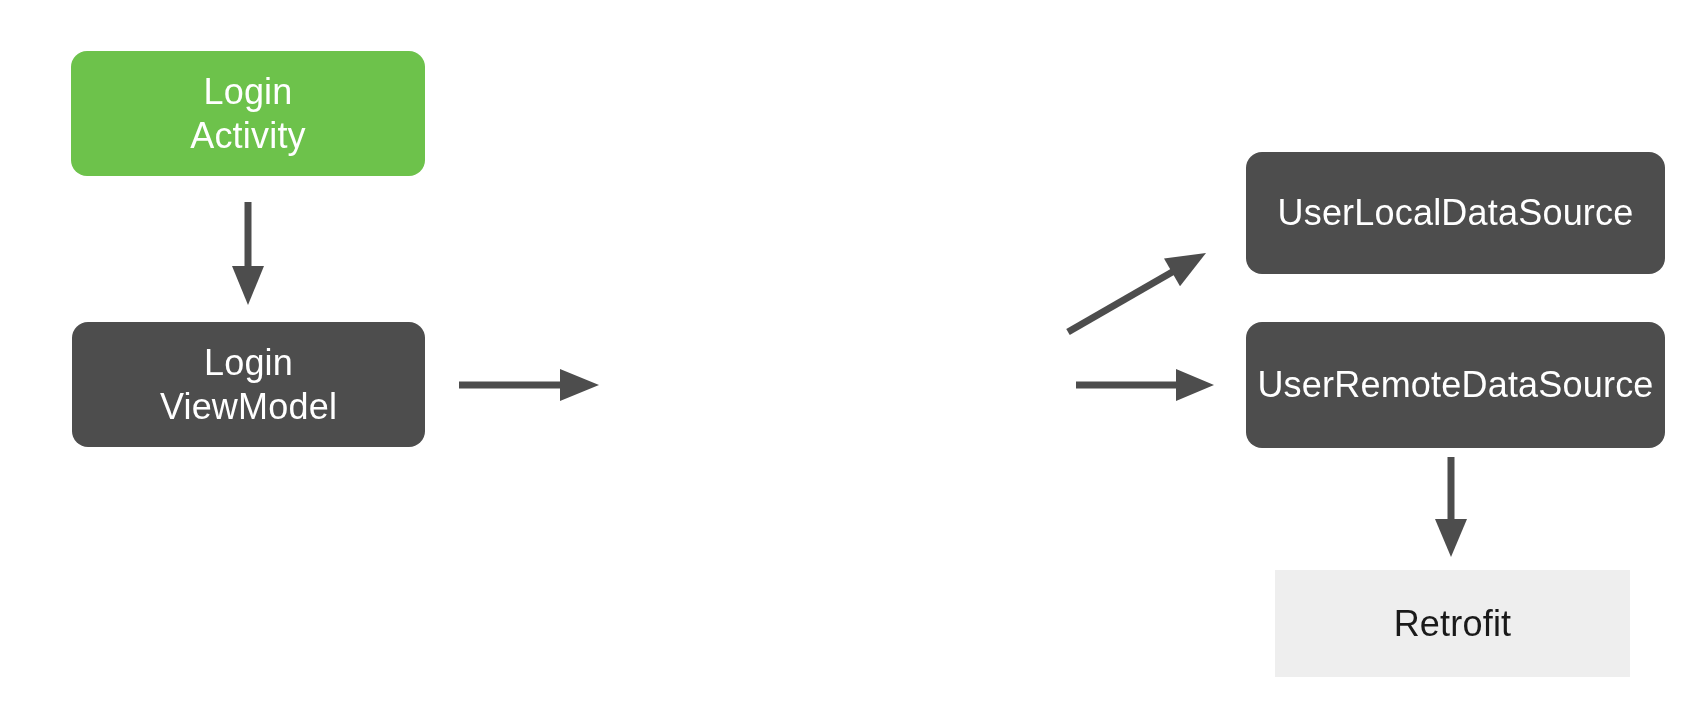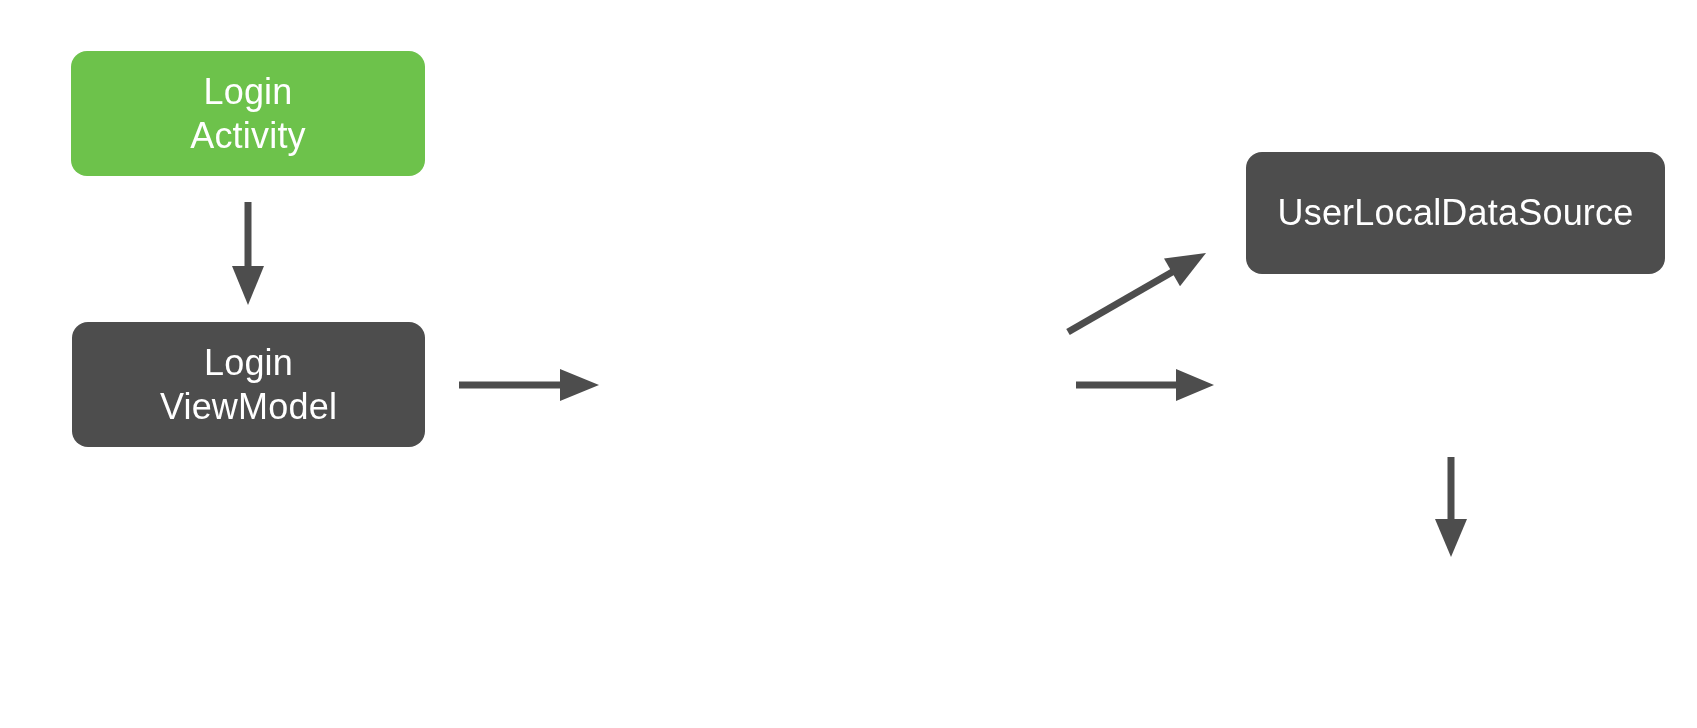--- a/index.html
+++ b/index.html
@@ -105,15 +105,21 @@
   <div class="node component" id="node-login-viewmodel">
     <span class="label">Login
 ViewModel</span>
   </div>
 
 
   <div class="node component" id="node-user-local-datasource">
     <span class="label">UserLocalDataSource</span>
   </div>
 
+  <div class="node component" id="node-user-remote-datasource">
+    <span class="label">UserRemoteDataSource</span>
+  </div>
 
+  <div class="node external" id="node-retrofit">
+    <span class="label">Retrofit</span>
+  </div>
 
 </div>
 
 </body></html>

